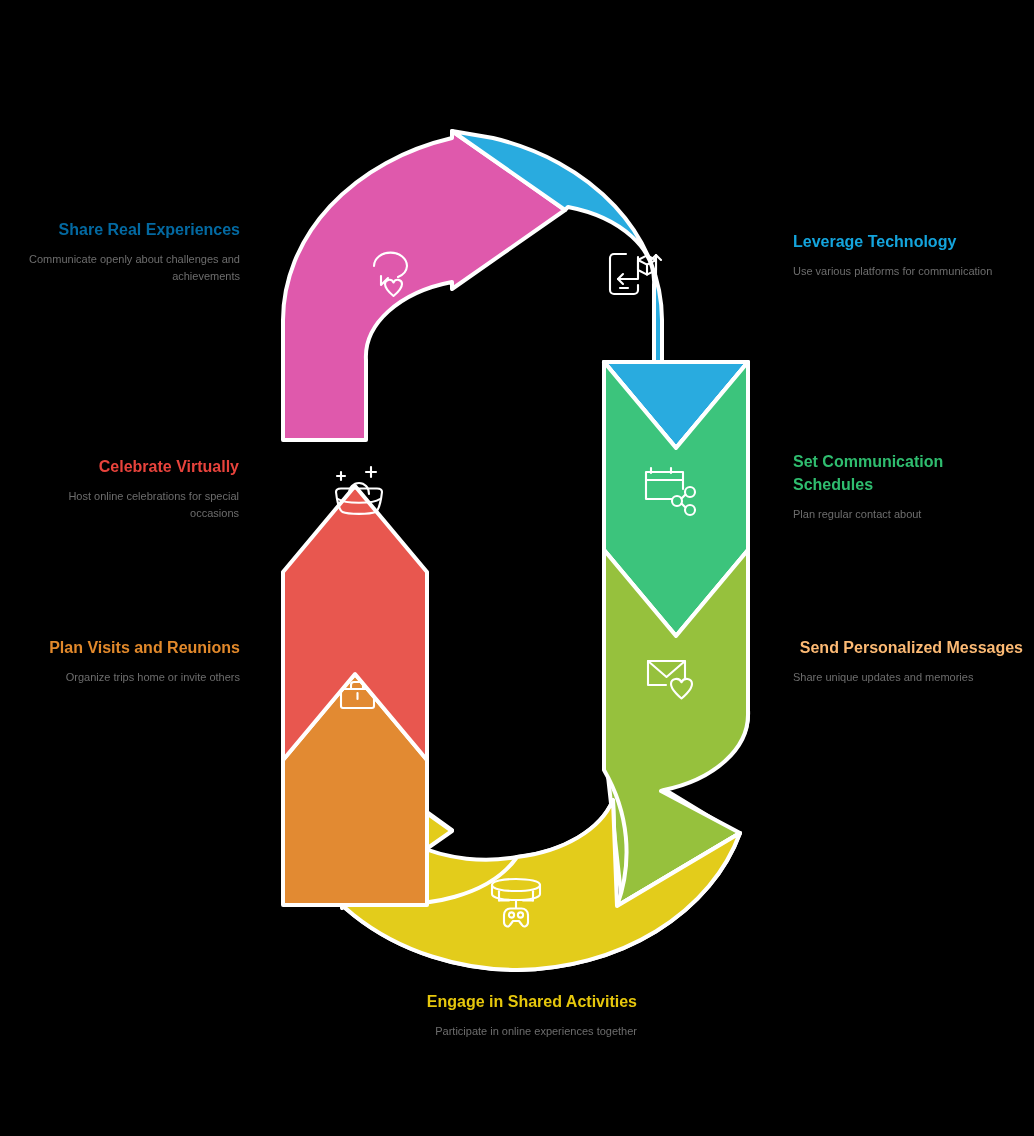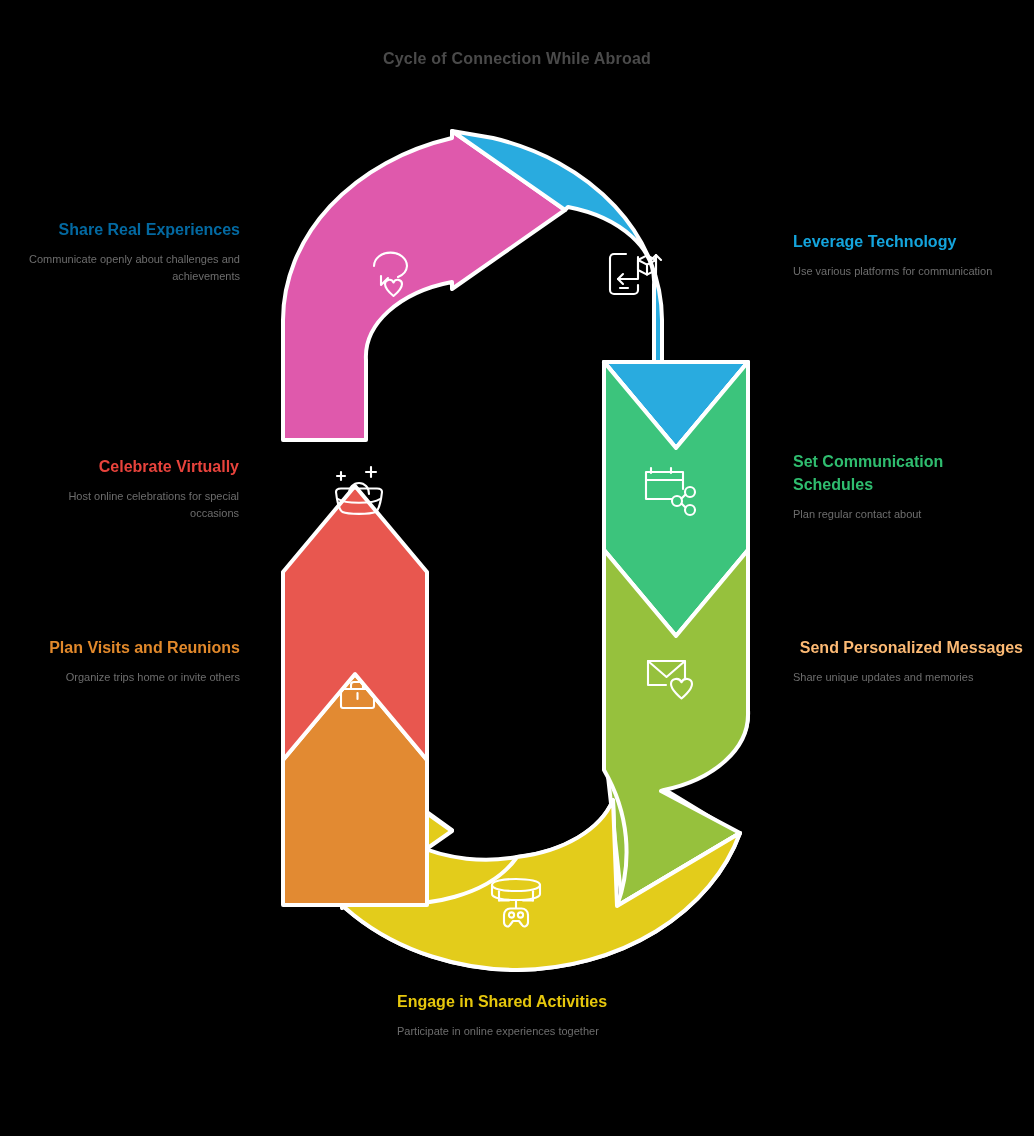--- a/index.html
+++ b/index.html
@@ -17,41 +17,40 @@
 
   .label{position:absolute;}
   .label .lab-title{
     font-size:16px;font-weight:bold;line-height:1.45;margin:0 0 10px 0;
   }
   .label .lab-desc{
     font-size:11px;color:#6d6d6d;line-height:1.5;margin:0;
   }
   .label.right{text-align:left;}
   .label.left{text-align:right;}
-  .label.center{text-align:left;}
+  .label.center{text-align:right;}
 
   
   #lbl-share      {left:20px;  top:218px; width:220px;}
   #lbl-celebrate  {left:19px;  top:455px; width:220px;}
   #lbl-plan       {left:20px;  top:636px; width:220px;}
   #lbl-leverage   {left:793px; top:230px; width:230px;}
   #lbl-schedule   {left:793px; top:450px; width:230px;}
   #lbl-send       {left:793px; top:636px; width:230px;}
   #lbl-engage     {left:397px; top:990px; width:240px;}
 
   svg{display:block;}
   .seg{stroke:#ffffff;stroke-width:4;stroke-linejoin:round;}
   .ico{fill:none;stroke:#ffffff;stroke-width:2.1;stroke-linecap:round;stroke-linejoin:round;}
 </style>
 </head>
 <body>
 
 <div id="canvas">
 
-  <div class="chart-title">Cycle of Connection While Abroad</div>
 
   <svg width="1034" height="1136" viewBox="0 0 1034 1136" style="position:absolute;left:0;top:0;">
 
     <g>
       <path class="seg" fill="#DF59AC" d="M 283 440
            L 283 320
            A 234 190 0 0 1 452 138
            L 452 131
            L 565 210
            L 452 289

